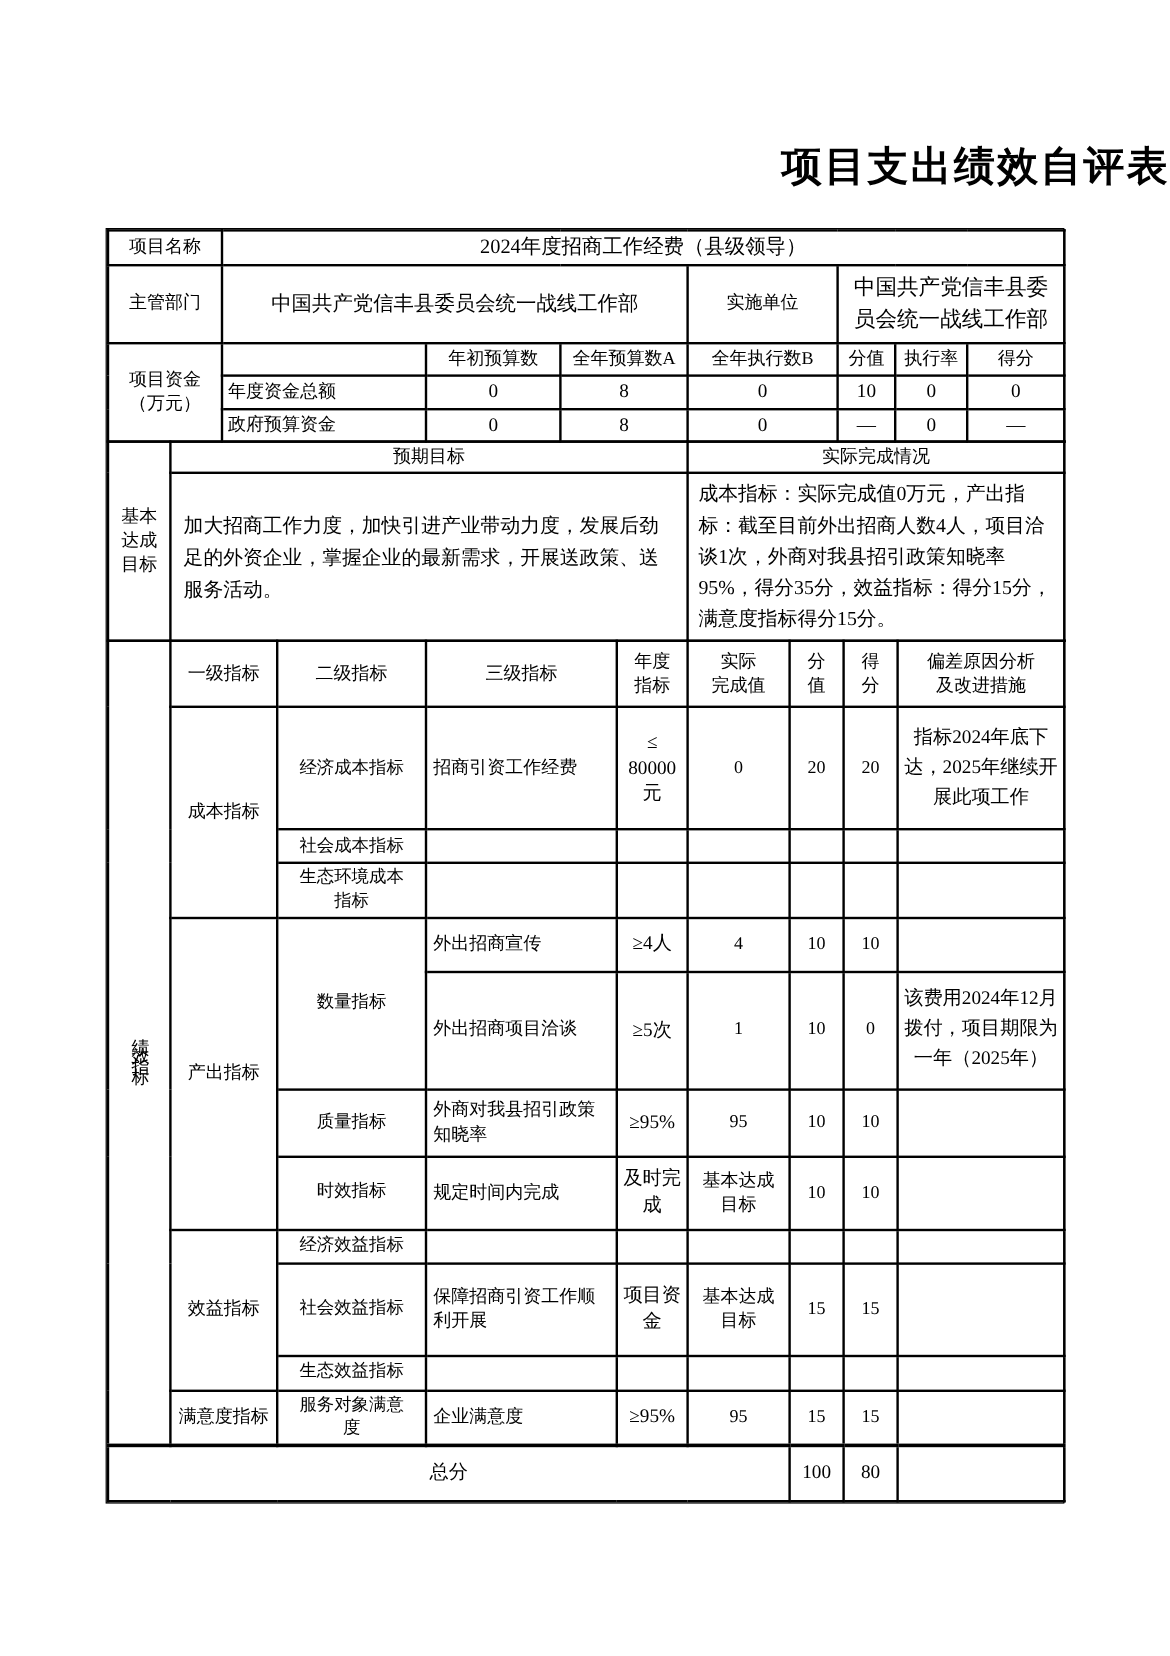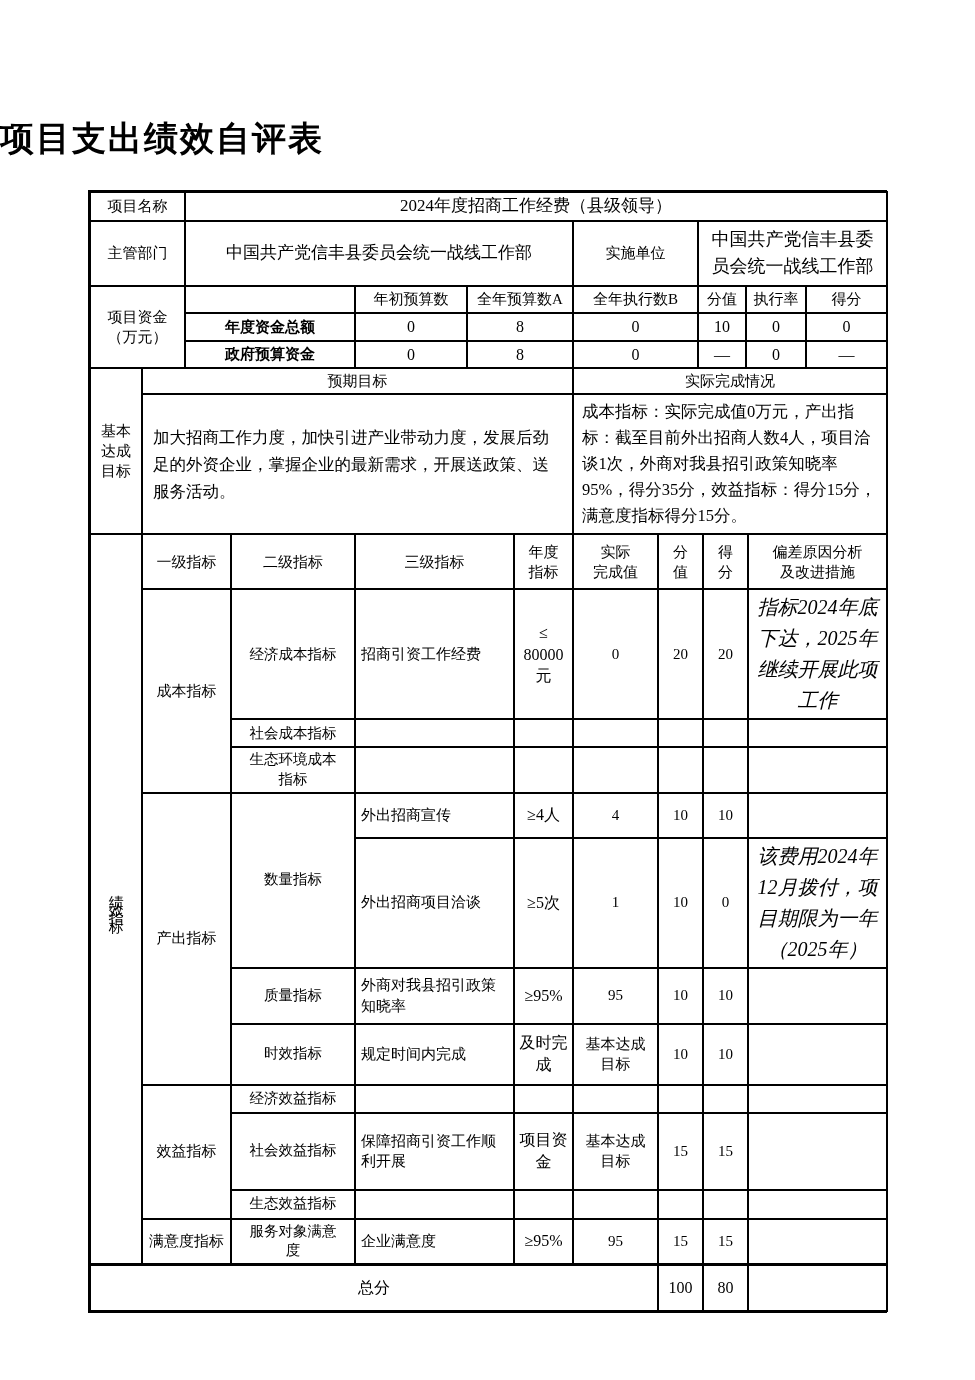--- a/index.html
+++ b/index.html
@@ -12,21 +12,21 @@
     position: relative;
     width: 975px;
     height: 1380px;
     background: #ffffff;
     overflow: hidden;
   }
   .doc-title {
     position: absolute;
     top: 116px; left: 0;
     width: 100%;
-    text-align: left;
+    text-align: right;
     font-size: 34px;
     font-weight: bold;
     letter-spacing: 2px;
   }
   .doc-subtitle {
     position: absolute;
     top: 168px; left: 0;
     width: 100%;
     text-align: center;
     font-size: 13px;
@@ -47,36 +47,36 @@
   td {
     border: 2px solid #000;
     text-align: center;
     vertical-align: middle;
     font-size: 15px;
     padding: 2px 4px;
     line-height: 1.35;
     overflow: hidden;
     word-break: break-word;
   }
-  .tl { text-align: center; font-weight: bold; }
+  .tl { text-align: left; }
   .pre { white-space: pre-line; }
   .f16 { font-size: 16px; }
   .f17 { font-size: 17px; }
   .f18 { font-size: 18px; line-height: 1.5; }
   .goal {
     text-align: left;
     font-size: 16.5px;
     line-height: 27px;
     padding: 6px 10px;
   }
   .c2 { font-size: 14.5px; padding: 2px 12px; }
   .lv3 { text-align: left; padding: 2px 5px; font-size: 15px; }
   .annual { padding: 2px 3px; }
   .actualv { padding: 2px 7px; font-size: 15px; }
-  .dev { font-size: 20px; line-height: 1.55; padding: 2px 4px; font-style: italic; }
+  .dev { font-size: 16px; line-height: 1.55; padding: 2px 4px; }
   .hdr { padding: 2px 8px; }
   .vert-label {
     writing-mode: vertical-lr;
     text-orientation: upright;
     letter-spacing: 8px;
     margin: 0 auto;
     font-size: 15px;
   }
   tr.total-row td { border-top: 3px solid #000; font-size: 16px; }
   .num { font-size: 16px; }

